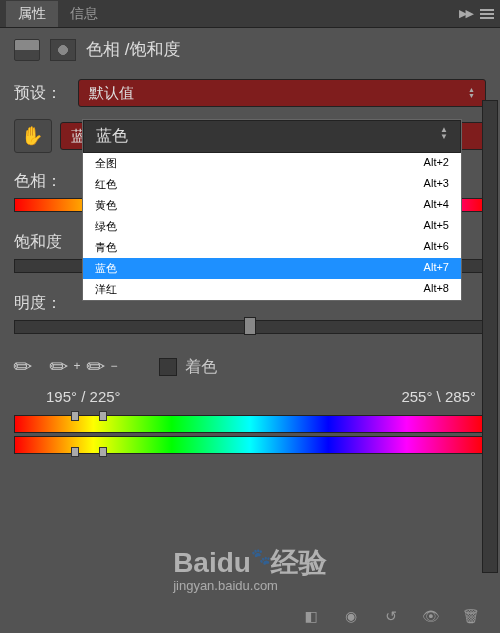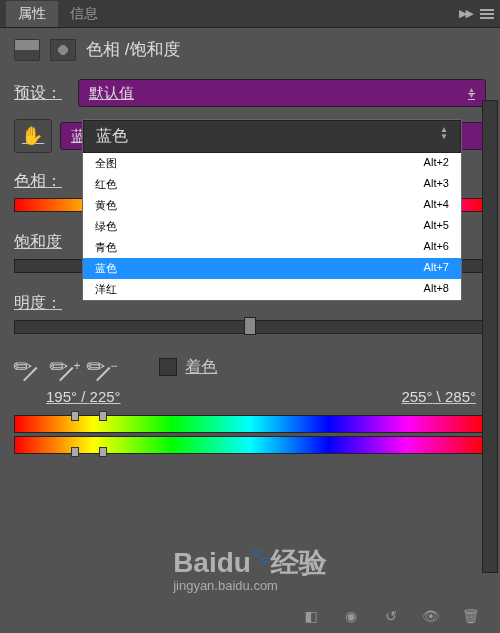--- a/index.html
+++ b/index.html
@@ -13,25 +13,25 @@
 .collapse-icon { color: #aaa; font-size: 11px; letter-spacing: -2px; }
 .menu-icon { display: flex; flex-direction: column; gap: 2px; }
 .menu-icon span { width: 14px; height: 2px; background: #aaa; display: block; }
 
 .header { display: flex; align-items: center; gap: 10px; padding: 10px 14px; }
 .header-icon { width: 26px; height: 22px; background: #444; border: 1px solid #333; display: flex; align-items: center; justify-content: center; }
 .header-icon.a { background: linear-gradient(#888 50%, #444 50%); border-radius: 2px; }
 .header-icon.b { background: radial-gradient(circle, #888 30%, #444 32%); }
 .header-title { font-size: 17px; color: #ddd; }
 
-.content { padding: 8px 14px 0 14px; position: relative; text-decoration: underline; }
+.content { padding: 8px 14px 0 14px; position: relative; }
 
 .row { display: flex; align-items: center; margin-bottom: 12px; gap: 8px; }
 .label { font-size: 16px; color: #ddd; min-width: 56px; }
-.select { flex: 1; background: #701a75; border: 1px solid #222; border-radius: 3px; height: 28px; display: flex; align-items: center; padding: 0 10px; color: #ddd; font-size: 15px; position: relative; }
+.select { flex: 1; background: #7f1d1d; border: 1px solid #222; border-radius: 3px; height: 28px; display: flex; align-items: center; padding: 0 10px; color: #ddd; font-size: 15px; position: relative; }
 .select-arrows { margin-left: auto; display: flex; flex-direction: column; font-size: 7px; line-height: 6px; color: #aaa; }
 
 .hand-icon { width: 38px; height: 34px; border: 1px solid #333; background: #4a4a4a; display: flex; align-items: center; justify-content: center; font-size: 18px; color: #ccc; border-radius: 3px; }
 
 .slider-row { margin-bottom: 20px; }
 .slider-track { position: relative; height: 14px; margin-top: 6px; }
 .slider-hue { height: 14px; background: linear-gradient(90deg, red, orange, yellow, lime, cyan, blue, magenta, red); border: 1px solid #222; }
 .slider-gray { height: 14px; background: #3a3a3a; border: 1px solid #222; }
 .slider-handle { position: absolute; top: -3px; left: 50%; width: 12px; height: 18px; background: #888; border: 1px solid #222; transform: translateX(-50%); }
 

